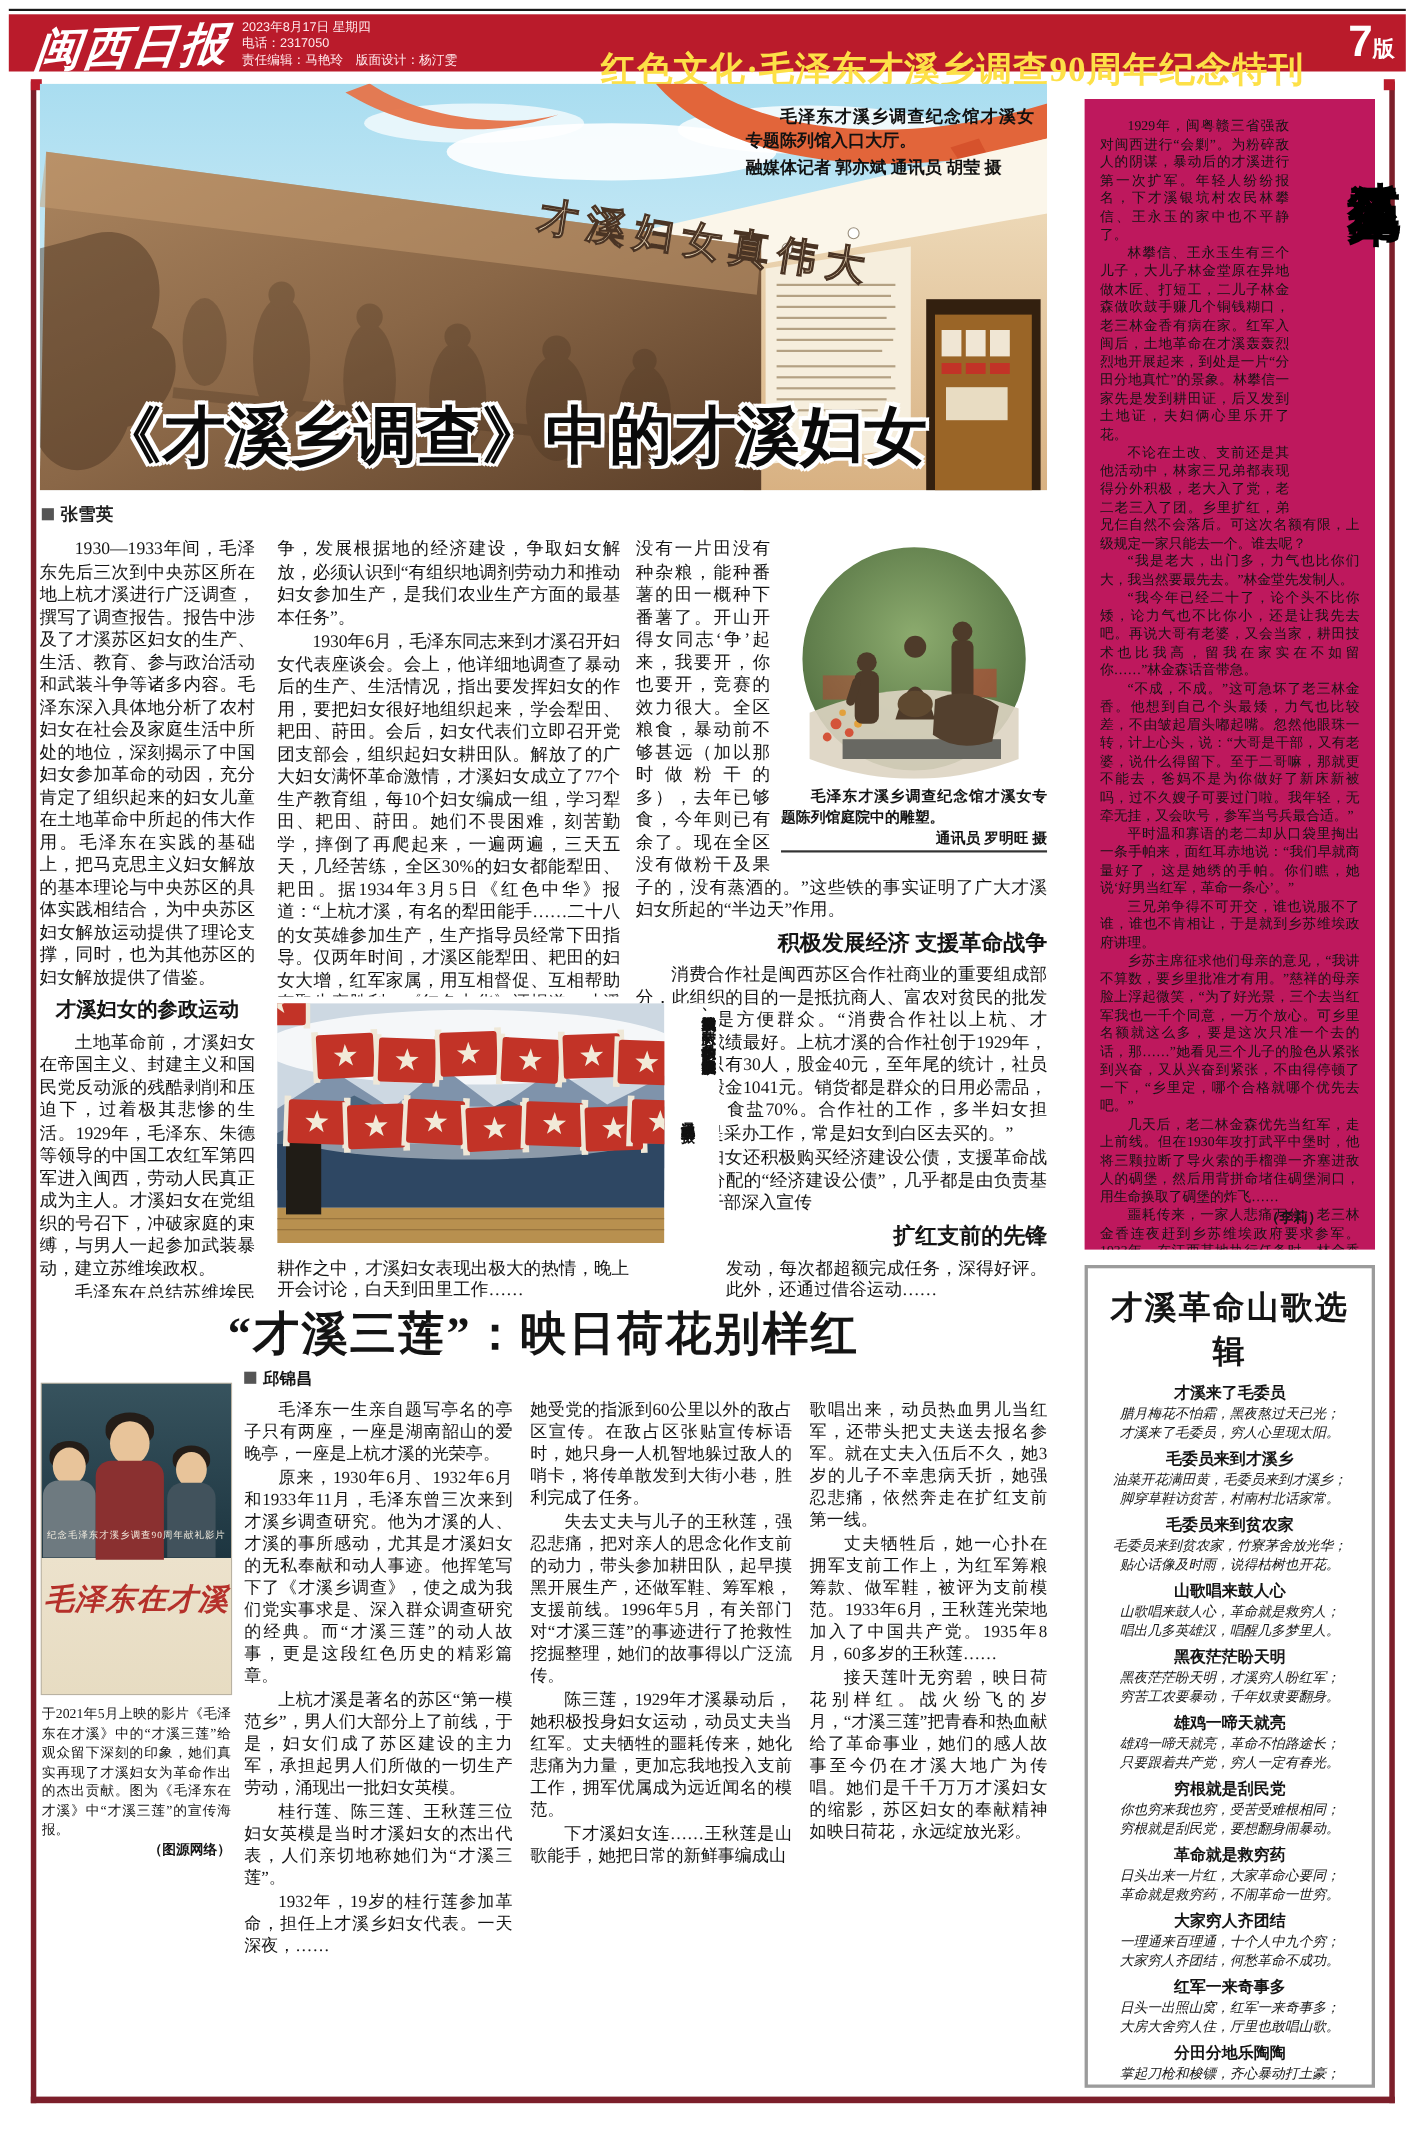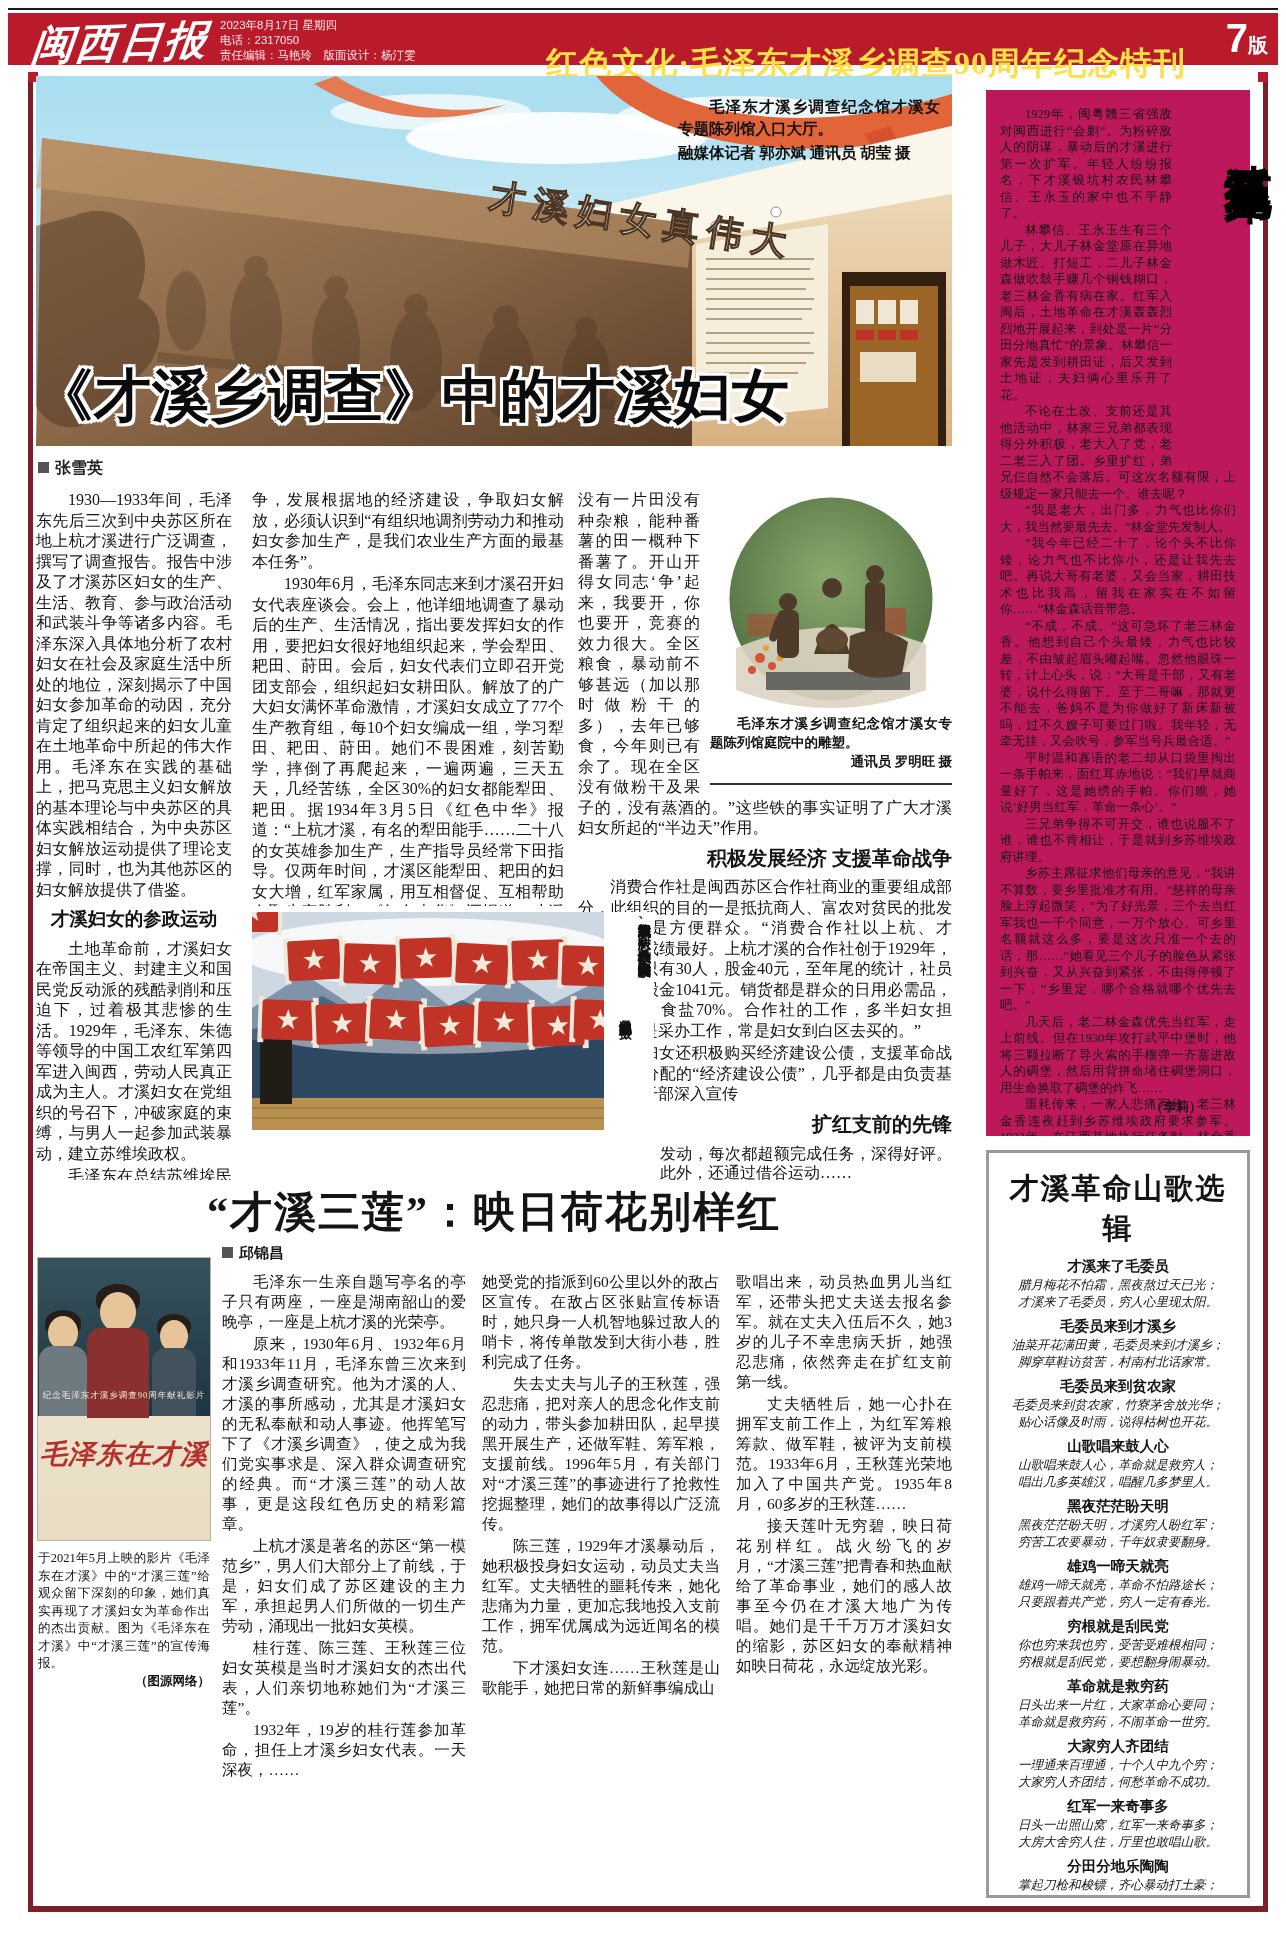--- a/index.html
+++ b/index.html
@@ -16,39 +16,39 @@
   .page-no .b{font-size:20px;font-weight:bold;}
   
   .frame{position:absolute;left:28px;top:74px;width:1230px;height:1832px;border-left:5px solid #7c1f2a;border-right:5px solid #7c1f2a;border-bottom:6px solid #7c1f2a;}
   .frame::before,.frame::after{content:"";position:absolute;top:-2px;width:10px;height:10px;background:#ba1b2b;}
   .frame::before{left:-5px;}  .frame::after{right:-5px;}
   
   .hero{position:absolute;left:36px;top:76px;width:916px;height:370px;overflow:hidden;}
   .hero-caption{position:absolute;left:642px;top:20px;width:262px;font-size:15.5px;line-height:22px;font-weight:bold;color:#111;text-align:justify;}
   .hero-caption .cap{text-indent:2em;}
   .hero-caption .credit{text-align:left;margin-top:2px;}
-  .main-headline{position:absolute;left:36px;top:358px;width:808px;text-align:left;font-size:57px;font-weight:bold;color:#0a0a0a;letter-spacing:1px;white-space:nowrap;
+  .main-headline{position:absolute;left:36px;top:358px;width:808px;text-align:right;font-size:57px;font-weight:bold;color:#0a0a0a;letter-spacing:1px;white-space:nowrap;
     text-shadow:-3px -3px 0 #fff,3px -3px 0 #fff,-3px 3px 0 #fff,3px 3px 0 #fff,0 -3px 0 #fff,0 3px 0 #fff,-3px 0 0 #fff,3px 0 0 #fff;}
   
   .main-art{position:absolute;left:36px;top:456px;width:916px;height:724px;}
   .byline{position:absolute;left:2px;top:2px;font-size:16px;font-weight:bold;color:#222;}
   .sq{display:inline-block;width:11px;height:11px;background:#555;margin-right:6px;}
   .tcol{position:absolute;overflow:hidden;font-size:16px;line-height:20.5px;text-align:justify;}
   .para{text-indent:2em;margin:0 0 2px 0;}
   .noind{text-indent:0;}
   .subhead{font-weight:bold;font-size:18.5px;text-align:center;margin:9px 0;white-space:nowrap;}
   .col1{left:0;top:34px;width:196px;height:690px;}
   .col2{left:216px;top:34px;width:312px;height:416px;}
   .col3{left:542px;top:34px;width:374px;height:646px;}
   .col3 .subhead{font-size:20px;text-align:right;}
   .tail{position:absolute;overflow:hidden;font-size:16px;line-height:19px;text-align:justify;}
   .tail-a{left:216px;top:688px;width:320px;height:36px;}
   .tail-b{left:624px;top:688px;width:292px;height:36px;}
   
-  .photo-float{float:right;width:242px;margin:0 0 6px 10px;border-bottom:2px solid #333;padding-bottom:10px;background:#fff;}
+  .photo-float{float:right;width:242px;margin:0 0 6px 10px;border-bottom:2px solid #333;padding-bottom:0;background:#fff;}
   .photo-float svg{display:block;margin:0 auto;}
   .ph-cap{font-size:13.5px;line-height:19px;font-weight:bold;text-align:justify;margin-top:6px;text-indent:2em;}
   .ph-credit{font-size:13.5px;font-weight:bold;text-align:right;}
   
   .flags-block{position:absolute;left:216px;top:456px;width:402px;height:224px;background:#fff;}
   .flags-block svg{position:absolute;left:0;top:0;}
   .vcap{position:absolute;right:0;top:2px;height:214px;writing-mode:vertical-rl;font-size:13px;line-height:19px;font-weight:bold;color:#111;}
   .vcap .vc2{padding-top:96px;}
   
   .pink-box{position:absolute;left:986px;top:90px;width:264px;height:1046px;background:#be185d;box-sizing:border-box;padding:16px 14px;overflow:hidden;}
@@ -284,20 +284,21 @@
       <use href="#flag" transform="translate(252,110) rotate(2)"></use>
       <use href="#flag" transform="translate(306,114) rotate(-2)"></use>
       <use href="#flag" transform="translate(348,108) rotate(2)"></use>
     </svg>
     <div class="vcap">
       <div>才溪妇女组织洗衣队、慰劳队、救护队救护伤员。图为各种妇女队伍获得的旗帜。</div>
       <div class="vc2">通讯员 罗明旺 摄</div>
     </div>
   </div>
 
+  <div class="tail tail-a">耕作之中，才溪妇女表现出极大的热情，晚上开会讨论，白天到田里工作……</div>
   <div class="tail tail-b">发动，每次都超额完成任务，深得好评。此外，还通过借谷运动……</div>
 </div>
 
 <div class="pink-box">
   <div class="sb-spacer"></div>
   <div>
 
   <p class="sb-p">1929年，闽粤赣三省强敌对闽西进行“会剿”。为粉碎敌人的阴谋，暴动后的才溪进行第一次扩军。年轻人纷纷报名，下才溪银坑村农民林攀信、王永玉的家中也不平静了。</p>
       <p class="sb-p">林攀信、王永玉生有三个儿子，大儿子林金堂原在异地做木匠、打短工，二儿子林金森做吹鼓手赚几个铜钱糊口，老三林金香有病在家。红军入闽后，土地革命在才溪轰轰烈烈地开展起来，到处是一片“分田分地真忙”的景象。林攀信一家先是发到耕田证，后又发到土地证，夫妇俩心里乐开了花。</p>
       <p class="sb-p">不论在土改、支前还是其他活动中，林家三兄弟都表现得分外积极，老大入了党，老二老三入了团。乡里扩红，弟兄仨自然不会落后。可这次名额有限，上级规定一家只能去一个。谁去呢？</p>

